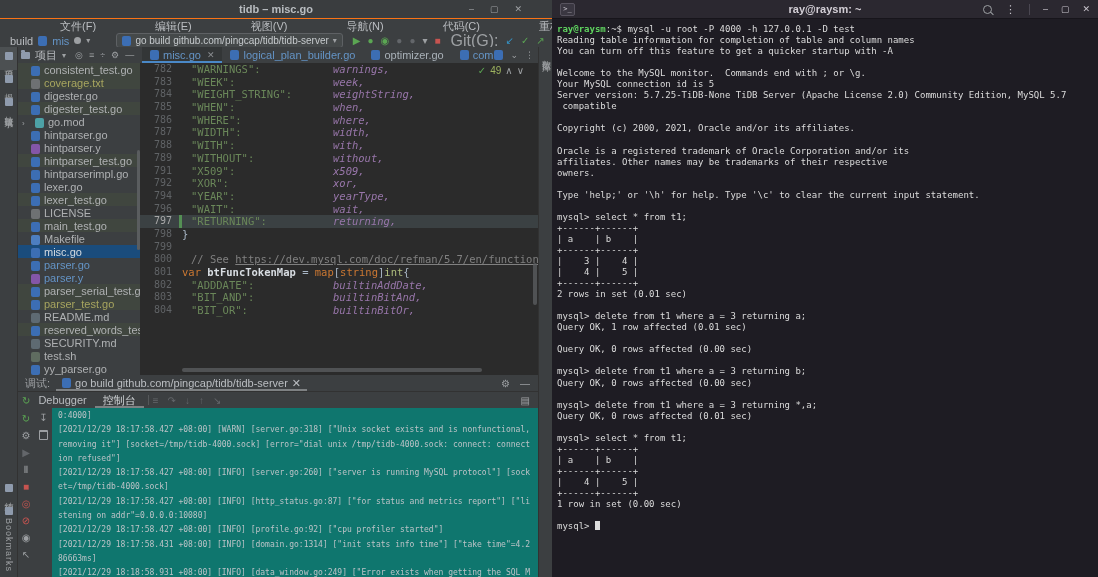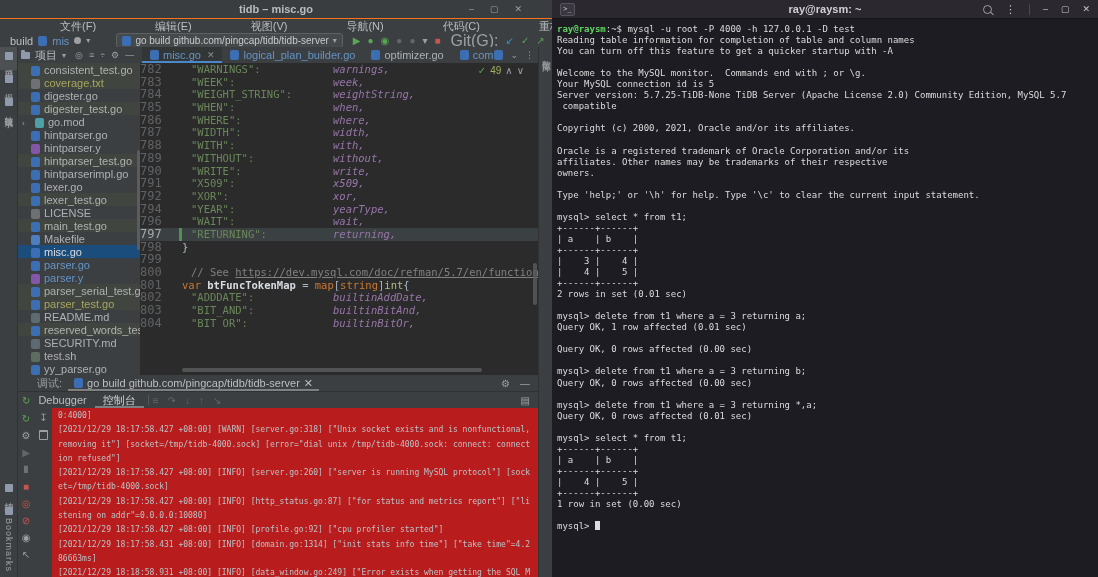--- a/index.html
+++ b/index.html
@@ -63,21 +63,21 @@
   .trow.sel{background:#1a4c7c;color:#d6dbe0;}
   .trow .lbl.mod{color:#6494c6;}
   .trow .lbl.ign{color:#a7a55f;}
   .trow .arr{color:#9da0a3;font-size:8px;margin-left:-9px;width:9px;}
   .tree-sb{position:absolute;left:137px;top:150px;width:3px;height:100px;background:#5a5d5f;border-radius:2px;z-index:2;}
   
   .editor{position:absolute;left:140px;top:63px;width:398px;height:312px;background:#2b2b2b;
           font-family:"DejaVu Sans Mono",monospace;font-size:10.5px;overflow:hidden;}
   .eline{height:12.7px;line-height:12.7px;display:flex;white-space:pre;}
   .eline.cur{background:#3b4143;}
-  .gut{width:32px;padding-right:7px;color:#606366;flex:0 0 auto;font-size:12px;}
+  .gut{width:32px;text-align:right;padding-right:7px;color:#606366;flex:0 0 auto;font-size:10px;}
   .eline.cur .gut{color:#a8a8a8;}
   .chg{width:3px;flex:0 0 auto;}
   .chg.on{background:#548f54;}
   .code{flex:1;overflow:hidden;}
   .ind1{padding-left:9px;display:inline-block;}
   .str{color:#6a8759;}
   .k{display:inline-block;min-width:142px;}
   .val{color:#9876aa;font-style:italic;}
   .kw{color:#cc7832;}
   .nm{color:#d8dde2;font-weight:bold;}
@@ -88,33 +88,33 @@
   .ku{border-bottom:1px dotted #5d8157;}
   .inspect{position:absolute;top:2px;right:14px;display:flex;align-items:center;gap:4px;font-size:10px;
            font-family:"Liberation Sans",sans-serif;z-index:2;}
   .inspect .cnt{color:#9db35f;}
   .hscroll{position:absolute;left:42px;bottom:3px;width:300px;height:4px;background:#5a5d5f;border-radius:2px;opacity:.8;}
   .vscroll{position:absolute;right:1px;top:200px;width:4px;height:42px;background:#5a5d5f;border-radius:2px;opacity:.8;}
   
   .debug{position:absolute;left:17px;top:375px;width:521px;bottom:0;background:#3c3f41;}
   .drow{height:16px;display:flex;align-items:center;font-size:11px;color:#bbbec2;}
   .drow1{border-bottom:1px solid #323232;}
-  .dlabel{padding:0 6px 0 20px;color:#9da0a3;}
+  .dlabel{padding:0 6px 0 8px;color:#9da0a3;}
   .dtab{display:flex;align-items:center;gap:4px;padding:0 6px;box-shadow:inset 0 -2px 0 #7e8183;height:100%;}
   .drow-right{margin-left:auto;display:flex;gap:10px;padding-right:8px;color:#9da0a3;font-size:10px;}
   .d2tab{padding:0 8px;height:100%;display:flex;align-items:center;}
   .d2tab.sel{box-shadow:inset 0 -2px 0 #7e8183;color:#d3d6d9;}
   .dsep{width:1px;height:10px;background:#55585a;margin:0 4px;}
   .dicons{display:flex;gap:9px;color:#63666a;font-size:10px;align-items:center;}
   .dstrip{position:absolute;left:0;top:33px;bottom:0;width:18px;display:flex;flex-direction:column;align-items:center;
           gap:6px;padding-top:5px;font-size:10px;background:#3c3f41;}
   .cmini{position:absolute;left:18px;top:33px;bottom:0;width:17px;background:#3c3f41;display:flex;
          flex-direction:column;align-items:center;gap:7px;padding-top:4px;color:#9da0a3;font-size:10px;}
   .trash{width:7px;height:7px;border:1px solid #9da0a3;border-top:2px solid #9da0a3;border-radius:1px;}
-  .console{position:absolute;left:35px;top:33px;right:0;bottom:0;background:#b91c1c;overflow:hidden;}
+  .console{position:absolute;left:35px;top:33px;right:0;bottom:0;background:#0f766e;overflow:hidden;}
   .cbody{font-family:"DejaVu Sans Mono",monospace;font-size:8px;line-height:14.3px;color:#bcc3c7;
          padding:1px 8px 0 6px;}
   .cline{white-space:pre-wrap;word-break:break-all;}
   
   #term{position:absolute;left:552px;top:0;width:546px;height:577px;background:#1e1c23;}
   .term-bar{position:relative;height:18px;background:#2b2830;border-bottom:1px solid #17151b;
             display:flex;align-items:center;}
   .term-ic{width:13px;height:11px;background:#3a3741;border:1px solid #57535e;border-radius:2px;margin-left:8px;
            color:#cfcbd4;font-size:7px;line-height:10px;text-align:center;font-family:"DejaVu Sans Mono",monospace;}
   .term-title{position:absolute;left:0;right:0;text-align:center;color:#d3cfd6;font-size:11px;font-weight:bold;}
@@ -364,21 +364,20 @@
     </div>
     <div id="elines">
         <div class="eline"><span class="gut">782</span><span class="chg"></span><span class="code"><span class="ind1"><span class="str k">"WARNINGS":</span><span class="val">warnings,</span></span></span></div>
         <div class="eline"><span class="gut">783</span><span class="chg"></span><span class="code"><span class="ind1"><span class="str k">"WEEK":</span><span class="val">week,</span></span></span></div>
         <div class="eline"><span class="gut">784</span><span class="chg"></span><span class="code"><span class="ind1"><span class="str k">"WEIGHT_STRING":</span><span class="val">weightString,</span></span></span></div>
         <div class="eline"><span class="gut">785</span><span class="chg"></span><span class="code"><span class="ind1"><span class="str k">"WHEN":</span><span class="val">when,</span></span></span></div>
         <div class="eline"><span class="gut">786</span><span class="chg"></span><span class="code"><span class="ind1"><span class="str k">"WHERE":</span><span class="val">where,</span></span></span></div>
         <div class="eline"><span class="gut">787</span><span class="chg"></span><span class="code"><span class="ind1"><span class="str k">"WIDTH":</span><span class="val">width,</span></span></span></div>
         <div class="eline"><span class="gut">788</span><span class="chg"></span><span class="code"><span class="ind1"><span class="str k">"WITH":</span><span class="val">with,</span></span></span></div>
         <div class="eline"><span class="gut">789</span><span class="chg"></span><span class="code"><span class="ind1"><span class="str k">"WITHOUT":</span><span class="val">without,</span></span></span></div>
-        <div class="eline"><span class="gut">790</span><span class="chg"></span><span class="code"><span class="ind1"><span class="str k">"WRITE":</span><span class="val">write,</span></span></span></div>
         <div class="eline"><span class="gut">791</span><span class="chg"></span><span class="code"><span class="ind1"><span class="str k">"X509":</span><span class="val">x509,</span></span></span></div>
         <div class="eline"><span class="gut">792</span><span class="chg"></span><span class="code"><span class="ind1"><span class="str k">"XOR":</span><span class="val">xor,</span></span></span></div>
         <div class="eline"><span class="gut">794</span><span class="chg"></span><span class="code"><span class="ind1"><span class="str k">"YEAR":</span><span class="val">yearType,</span></span></span></div>
         <div class="eline"><span class="gut">796</span><span class="chg"></span><span class="code"><span class="ind1"><span class="str k">"WAIT":</span><span class="val">wait,</span></span></span></div>
         <div class="eline cur"><span class="gut">797</span><span class="chg on"></span><span class="code"><span class="ind1"><span class="str k">"RETURNING":</span><span class="val">returning,</span></span></span></div>
         <div class="eline"><span class="gut">798</span><span class="chg"></span><span class="code"><span class="pln">}</span></span></div>
         <div class="eline"><span class="gut">799</span><span class="chg"></span><span class="code"></span></div>
         <div class="eline"><span class="gut">800</span><span class="chg"></span><span class="code"><span class="ind1"><span class="cm">// See </span><span class="cmu">https://dev.mysql.com/doc/refman/5.7/en/function-resolution.html</span></span></span></div>
         <div class="eline"><span class="gut">801</span><span class="chg"></span><span class="code"><span class="kw">var </span><span class="nm">btFuncTokenMap</span><span class="pln"> = </span><span class="kw">map</span><span class="pln">[</span><span class="kw">string</span><span class="pln">]</span><span class="typ">int</span><span class="pln">{</span></span></div>
         <div class="eline"><span class="gut">802</span><span class="chg"></span><span class="code"><span class="ind1"><span class="str k ku">"ADDDATE":</span><span class="val">builtinAddDate,</span></span></span></div>

